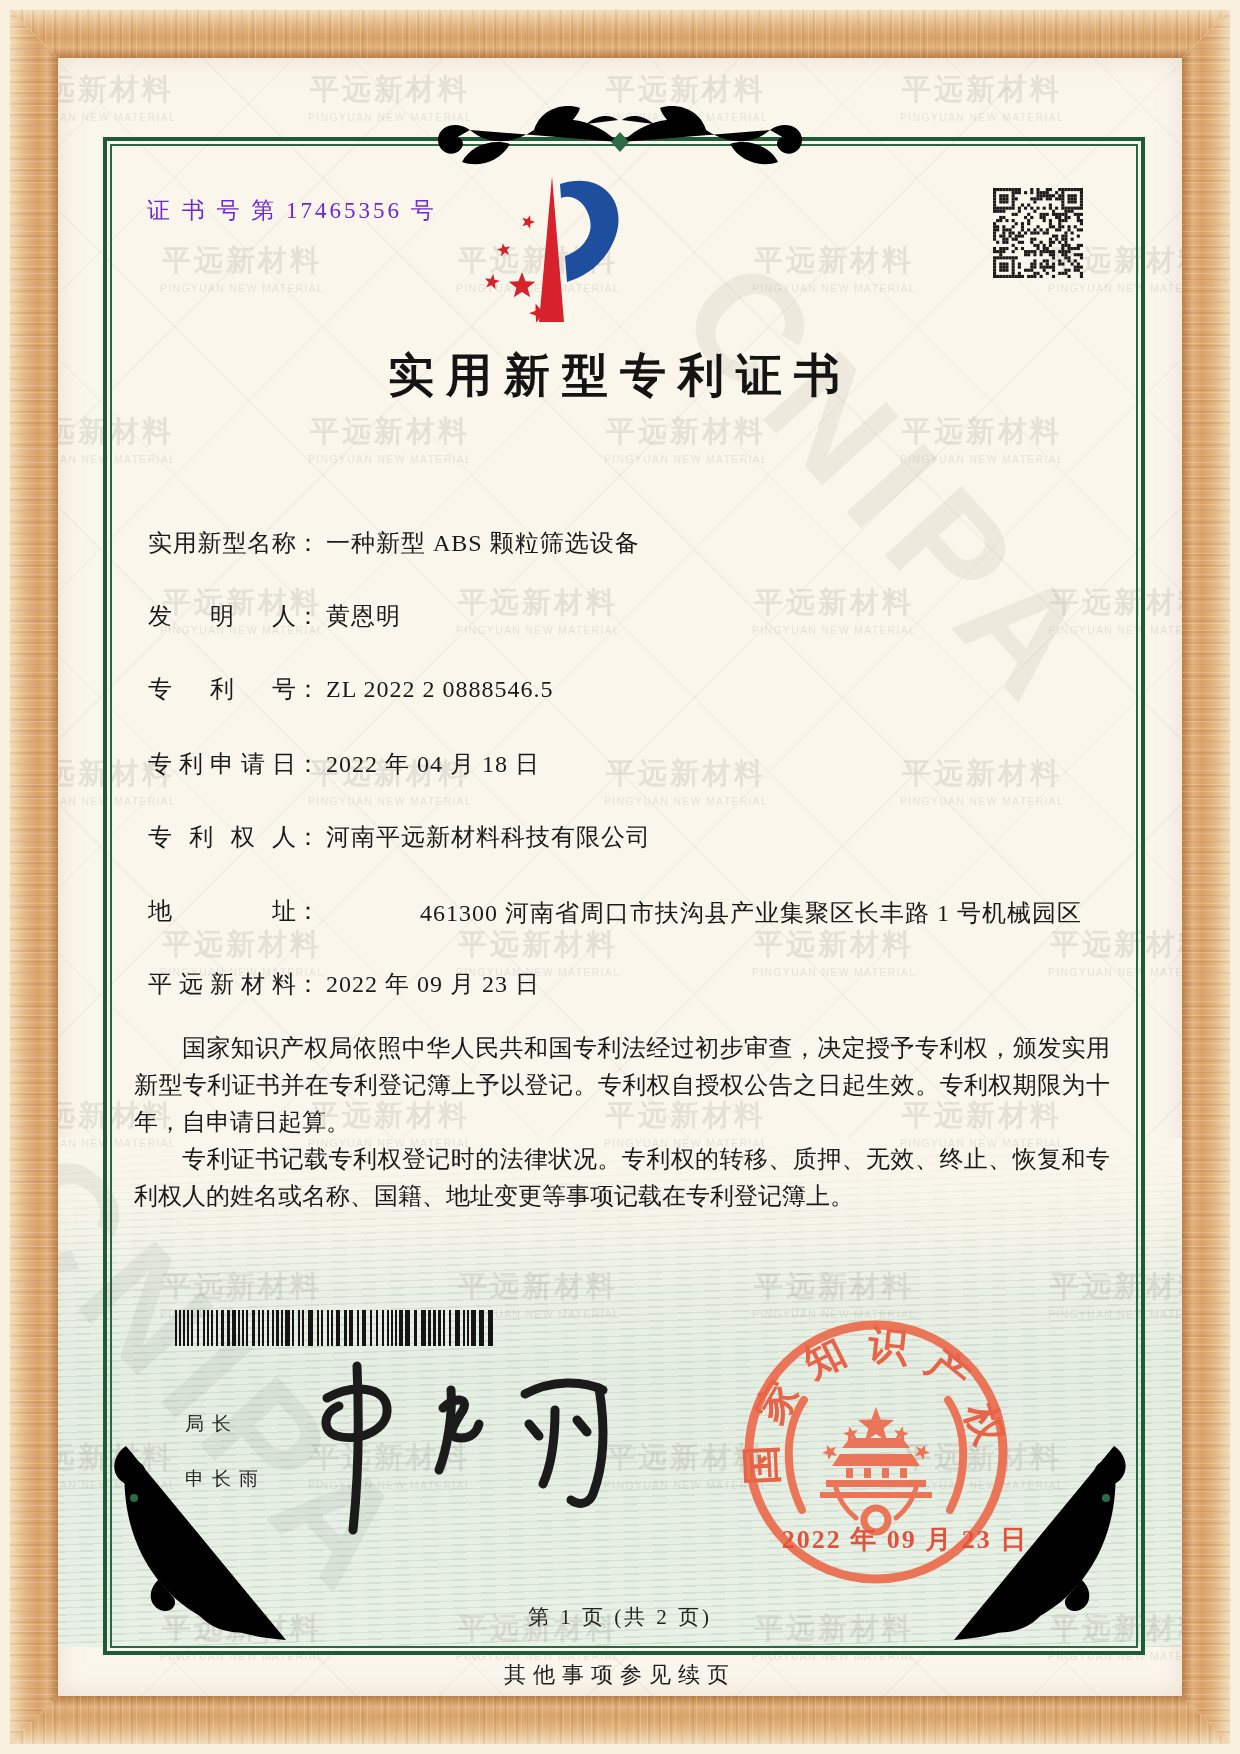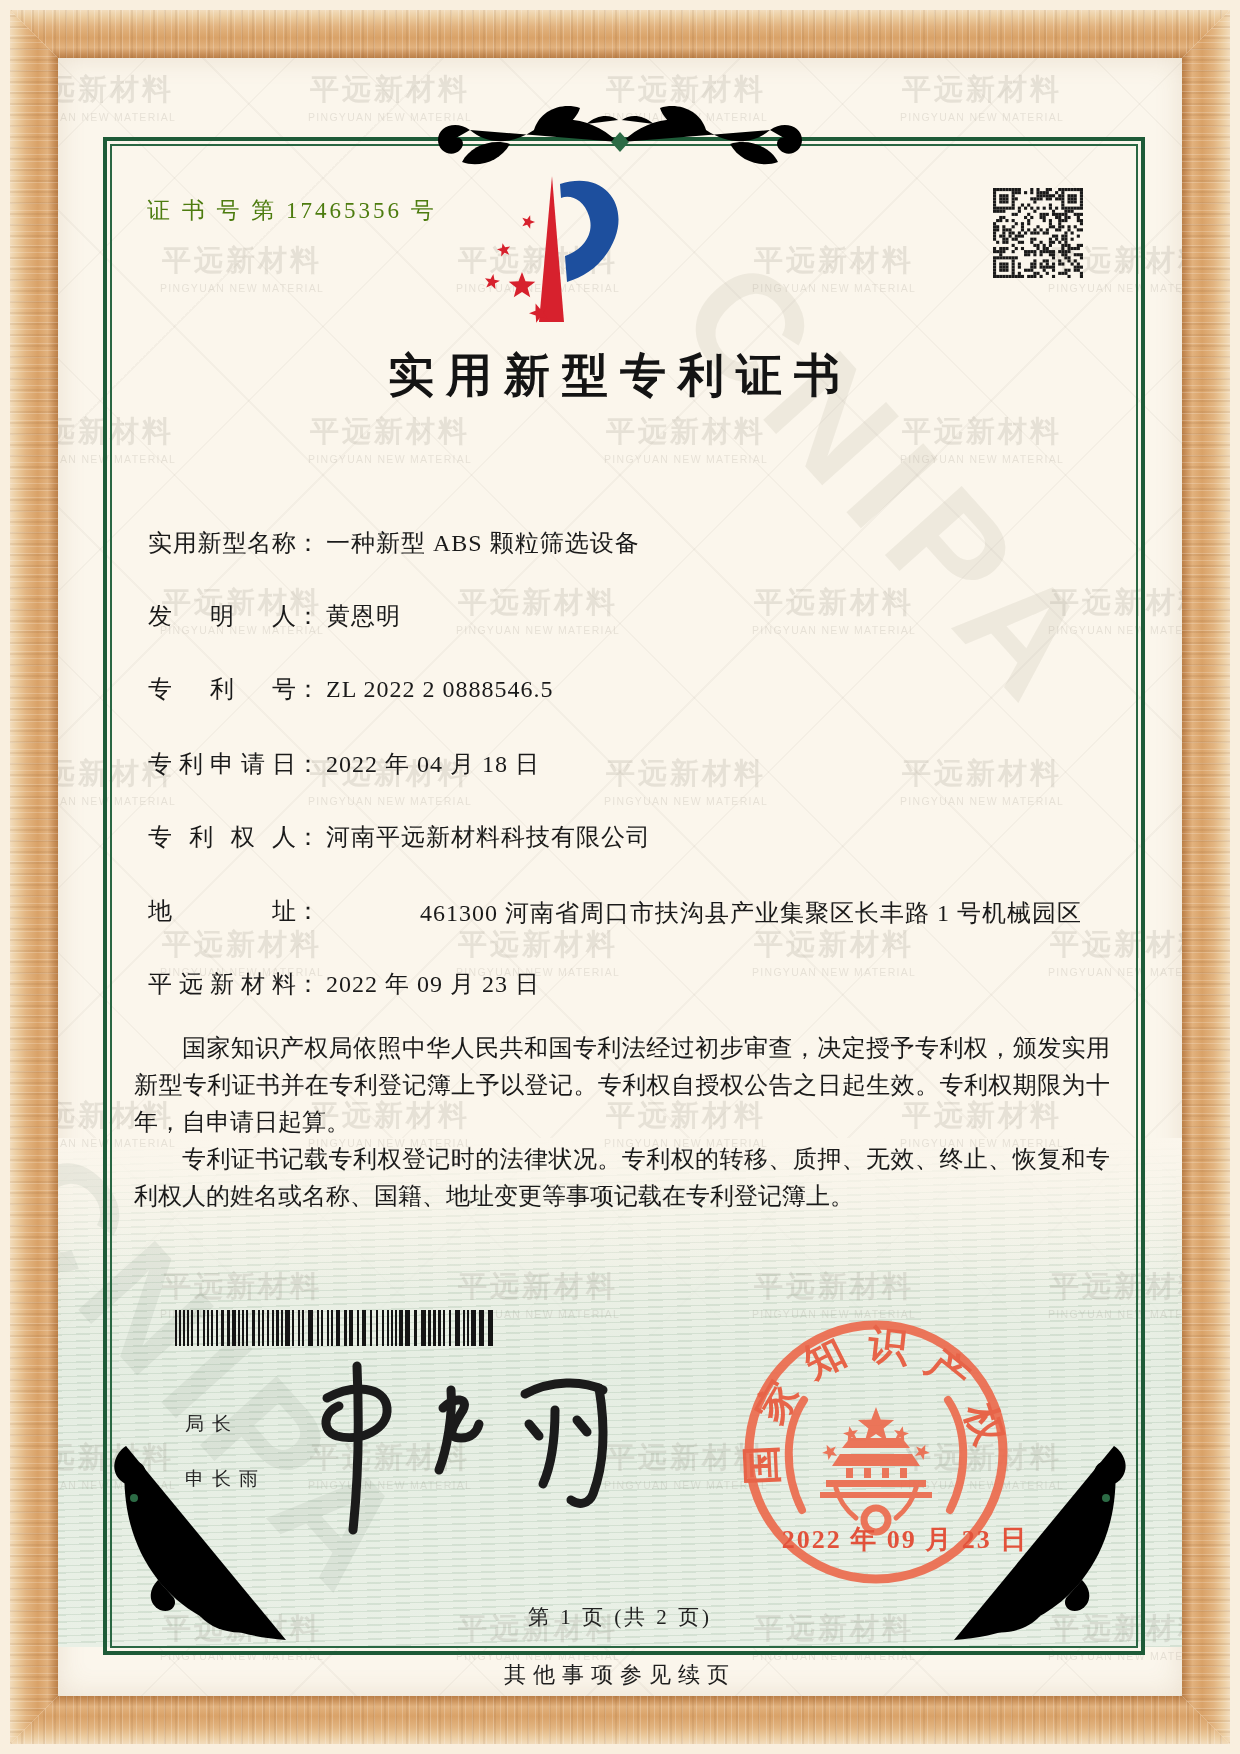--- a/index.html
+++ b/index.html
@@ -60,21 +60,21 @@
   .ghost1{left:565px;top:340px;font-size:150px;letter-spacing:16px;color:rgba(168,158,144,.15);transform:rotate(48deg);}
   .ghost2{left:-120px;top:1230px;font-size:150px;letter-spacing:16px;color:rgba(120,140,122,.12);transform:rotate(48deg);}
   
   .gborder{position:absolute;left:45px;top:79px;width:1034px;height:1510px;border:4px solid #1e5b38;z-index:1;}
   .gborder::before{content:"";position:absolute;inset:3px;border:2px solid #2a6743;}
   .orn{position:absolute;z-index:2;pointer-events:none;}
   .orn path{stroke:#2c6b45;fill:none;stroke-linecap:round;}
   .orn .leaf{fill:#2c6b45;stroke:none;}
   
   .z2{z-index:2;}
-  .certno{left:89px;top:137px;font-size:23px;letter-spacing:3px;color:#4d7c0f;}
+  .certno{left:89px;top:137px;font-size:23px;letter-spacing:3px;color:#6d28d9;}
   .title{left:0;right:0;top:287px;text-align:center;font-size:46px;font-weight:700;letter-spacing:12px;color:#141414;}
   .fld{left:90px;font-size:24px;color:#1a1a1a;white-space:nowrap;}
   .fld .lab{display:inline-block;width:148px;text-align:justify;text-align-last:justify;}
   .fld .col{display:inline-block;}
   .fld .val{margin-left:6px;letter-spacing:1px;text-align:right;}
   .fld .val-wrap{display:inline-block;vertical-align:top;width:756px;white-space:normal;line-height:37px;letter-spacing:1px;}
   .paras{left:76px;top:972px;width:976px;font-size:24px;line-height:37px;color:#1a1a1a;text-align:justify;}
   .paras p{margin:0;text-indent:2em;}
   #barcode{left:117px;top:1252px;width:324px;height:36px;display:flex;align-items:stretch;}
   #barcode span{background:#141414;}

